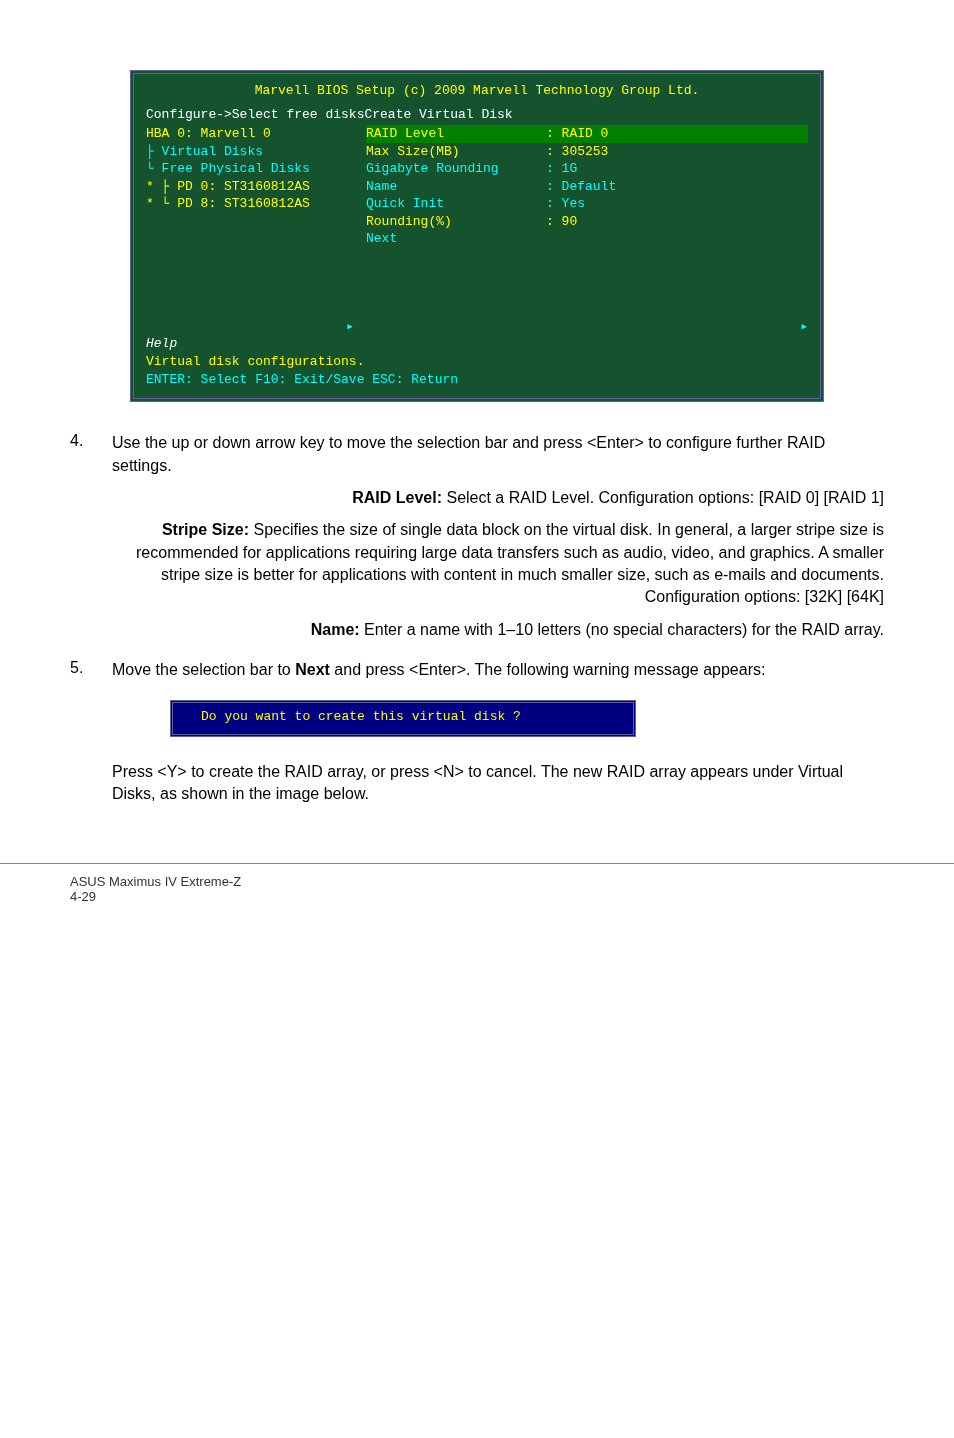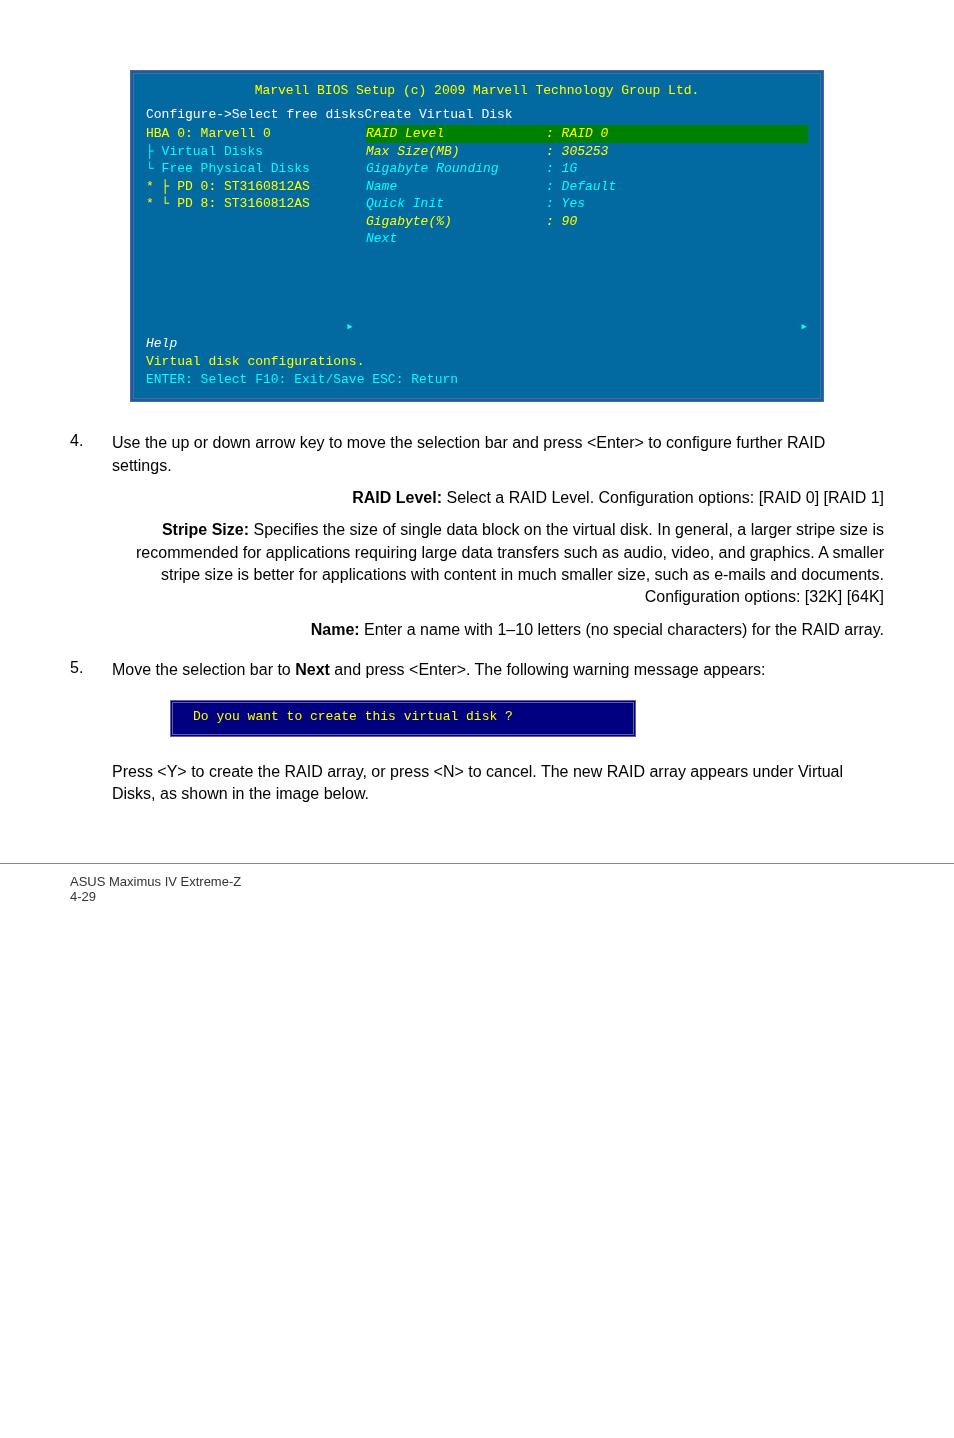--- a/index.html
+++ b/index.html
@@ -8,21 +8,21 @@
     font-family: Arial, Helvetica, sans-serif;
     background: #fff;
     width: 954px;
     box-sizing: border-box;
   }
   .page {
     padding: 70px 70px 40px 70px;
   }
   .bios-box {
     border: 4px double #6060a0;
-    background: #0369a1;
+    background: #14532d;
     color: #00ff00;
     font-family: "Courier New", monospace;
     font-size: 13px;
     line-height: 1.35;
     padding: 8px 12px 10px 12px;
     margin: 0 60px 30px 60px;
   }
   .bios-title {
     color: #ffff00;
     text-align: center;
@@ -35,21 +35,20 @@
   }
   .bios-cols {
     display: flex;
     margin-top: 2px;
   }
   .bios-left {
     width: 220px;
   }
   .bios-right {
     flex: 1;
-    font-style: italic;
   }
   .yellow { color: #ffff00; }
   .cyan   { color: #00ffff; }
   .white  { color: #ffffff; font-style: italic; }
   .sel-row {
     background: #008000;
     color: #ffff00;
     display: flex;
     padding-right: 8px;
   }
@@ -73,21 +72,21 @@
   .dialog-box {
     border: 3px double #6060a0;
     background: #000080;
     font-family: "Courier New", monospace;
     font-size: 13px;
     padding: 6px 10px 10px 10px;
     margin: 10px 60px 24px 100px;
     width: 440px;
   }
   .dialog-title { color: #ffffff; }
-  .dialog-q { color: #ffff00; margin-left: 10px; }
+  .dialog-q { color: #ffff00; margin-left: 18px; }
   .dialog-choices { text-align: center; margin-top: 14px; }
   .dialog-choices span { margin: 0 40px; }
   .hl-letter { color: #00ff00; }
   .hl-rest   { color: #ffff00; }
   .hl-no-letter { color: #ff0000; }
 
   .step {
     display: flex;
     margin-bottom: 18px;
   }
@@ -147,21 +146,21 @@
         </div>
         <div class="kv-row cyan">
           <span class="kv-key">Name</span>
           <span>: Default</span>
         </div>
         <div class="kv-row cyan">
           <span class="kv-key">Quick Init</span>
           <span>: Yes</span>
         </div>
         <div class="kv-row">
-          <span class="kv-key">Gigabyte(%)</span>
+          <span class="kv-key">Rounding(%)</span>
           <span>: 90</span>
         </div>
         <div class="kv-row cyan">
           <span class="kv-key">Next</span>
           <span></span>
         </div>
       </div>
     </div>
 
     <div class="help-sep" style="display:flex;justify-content:space-between;">

